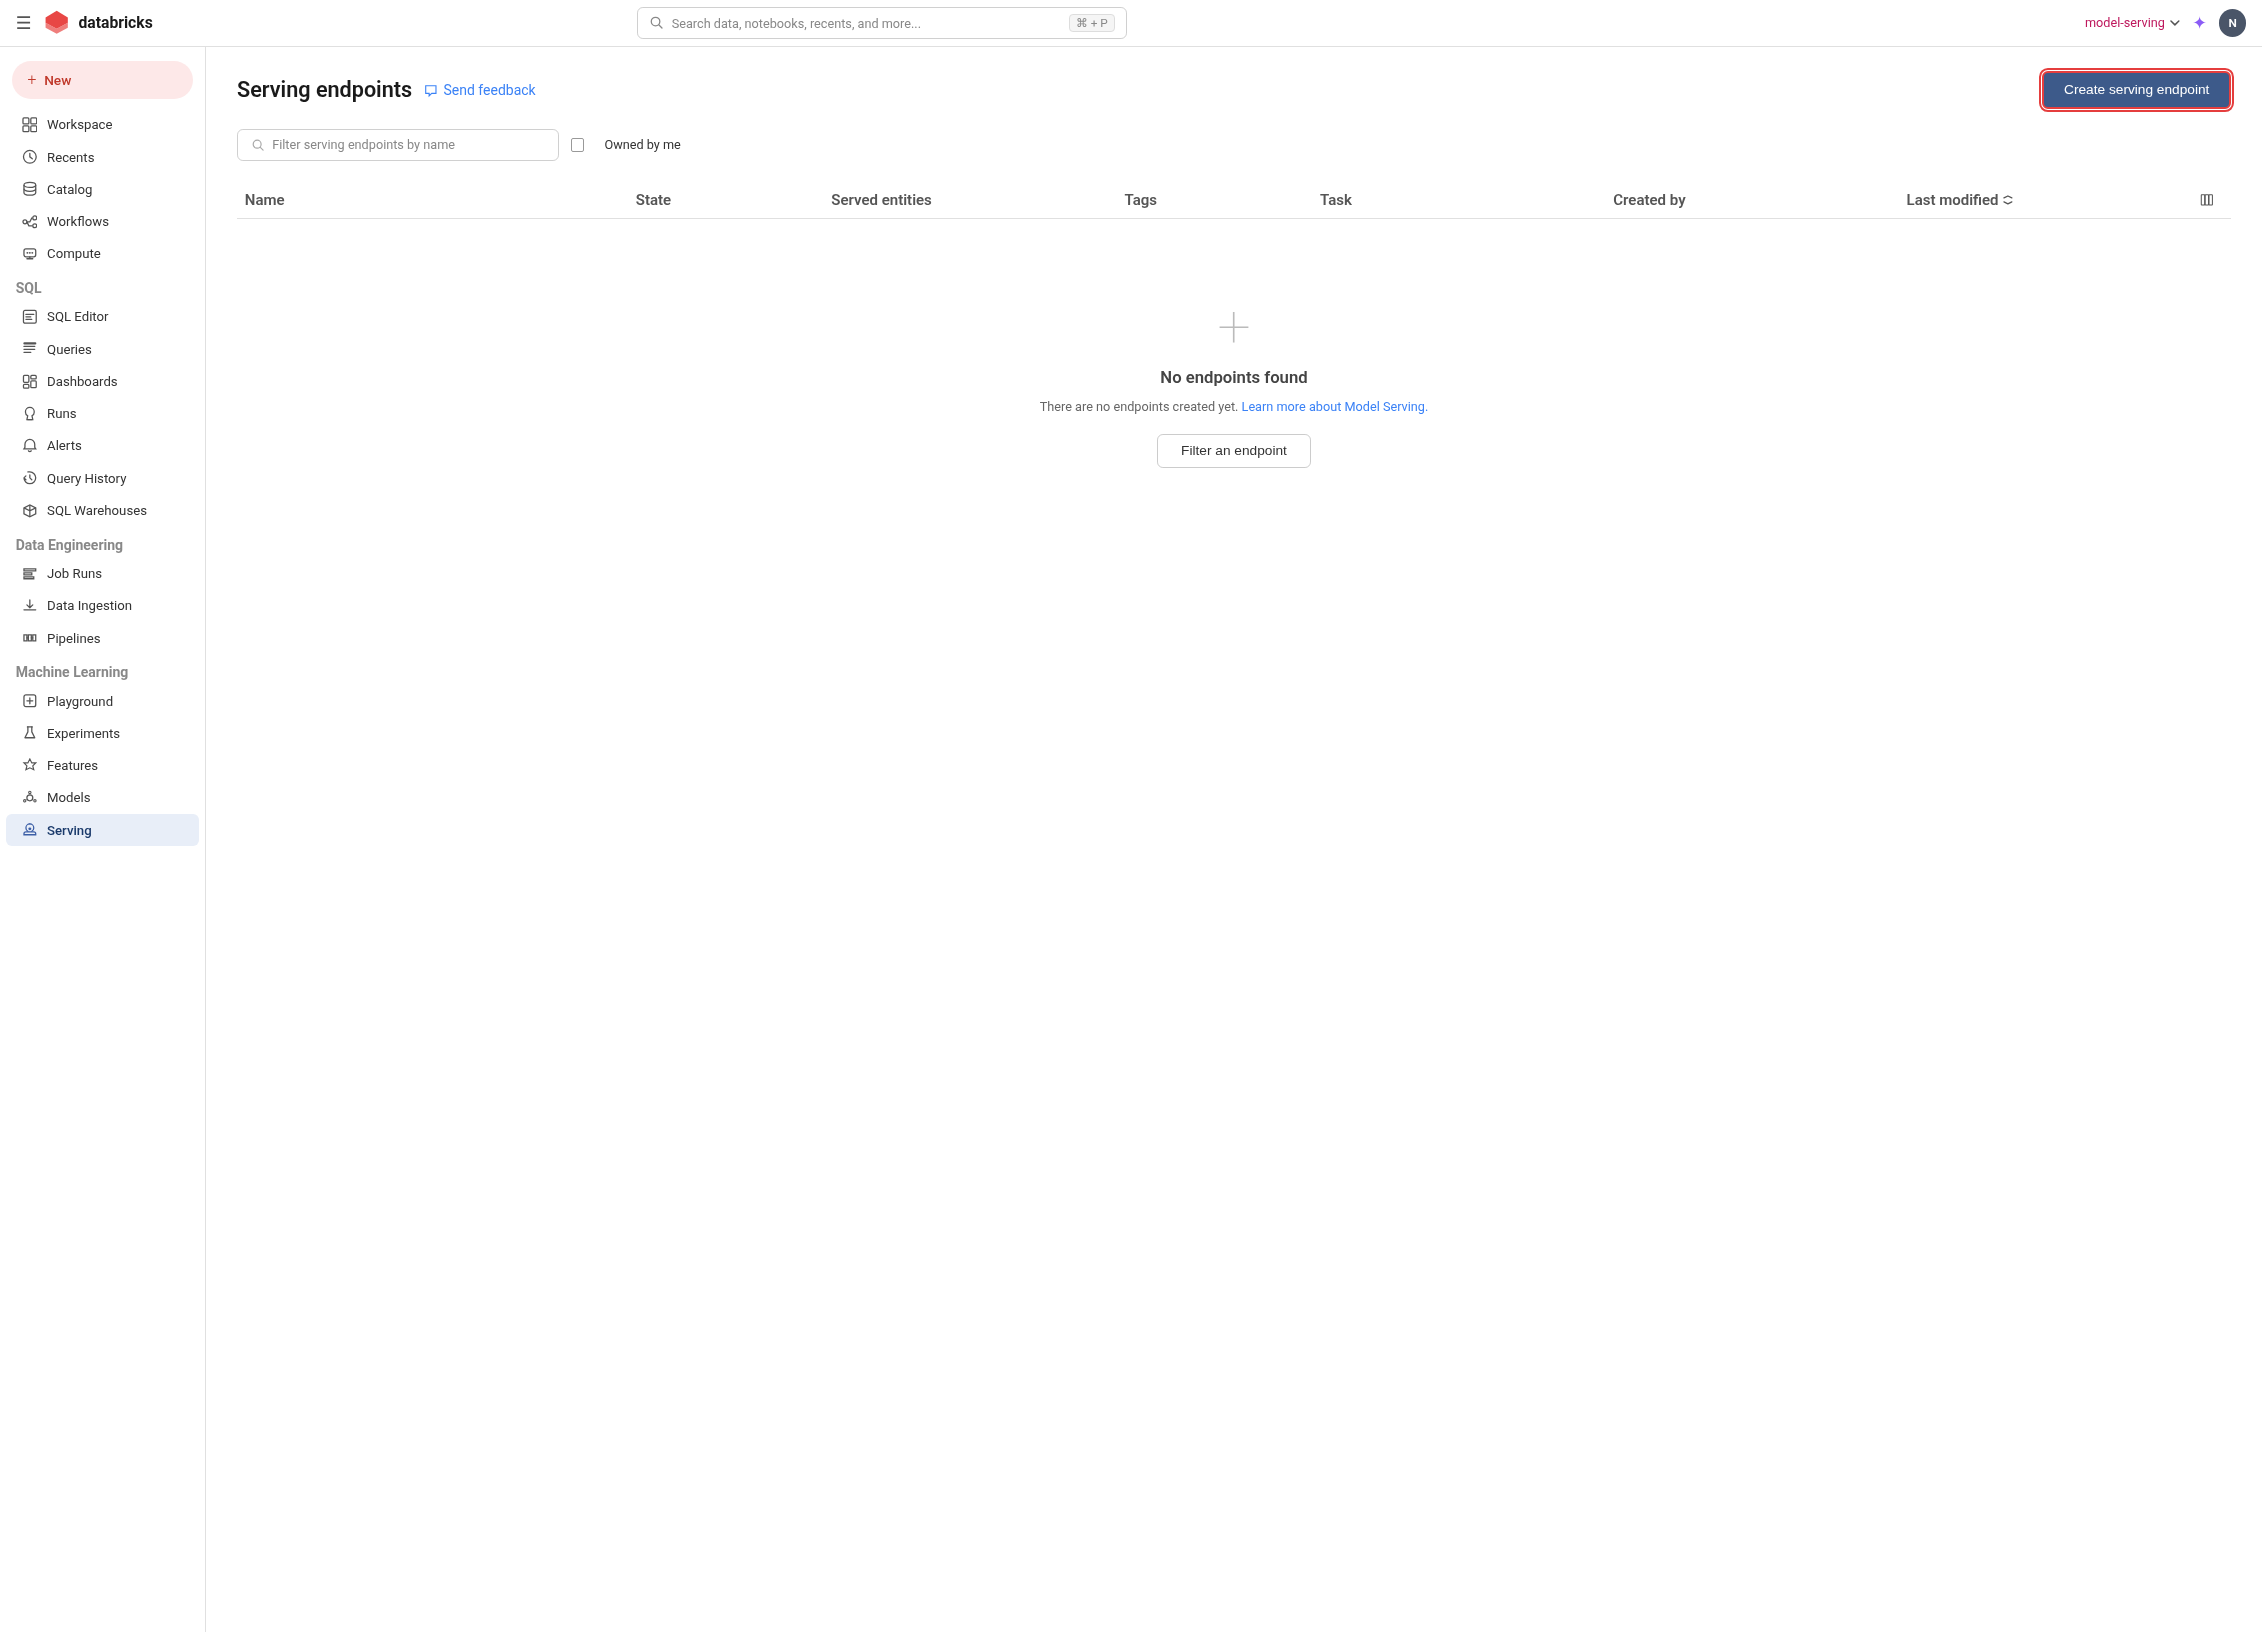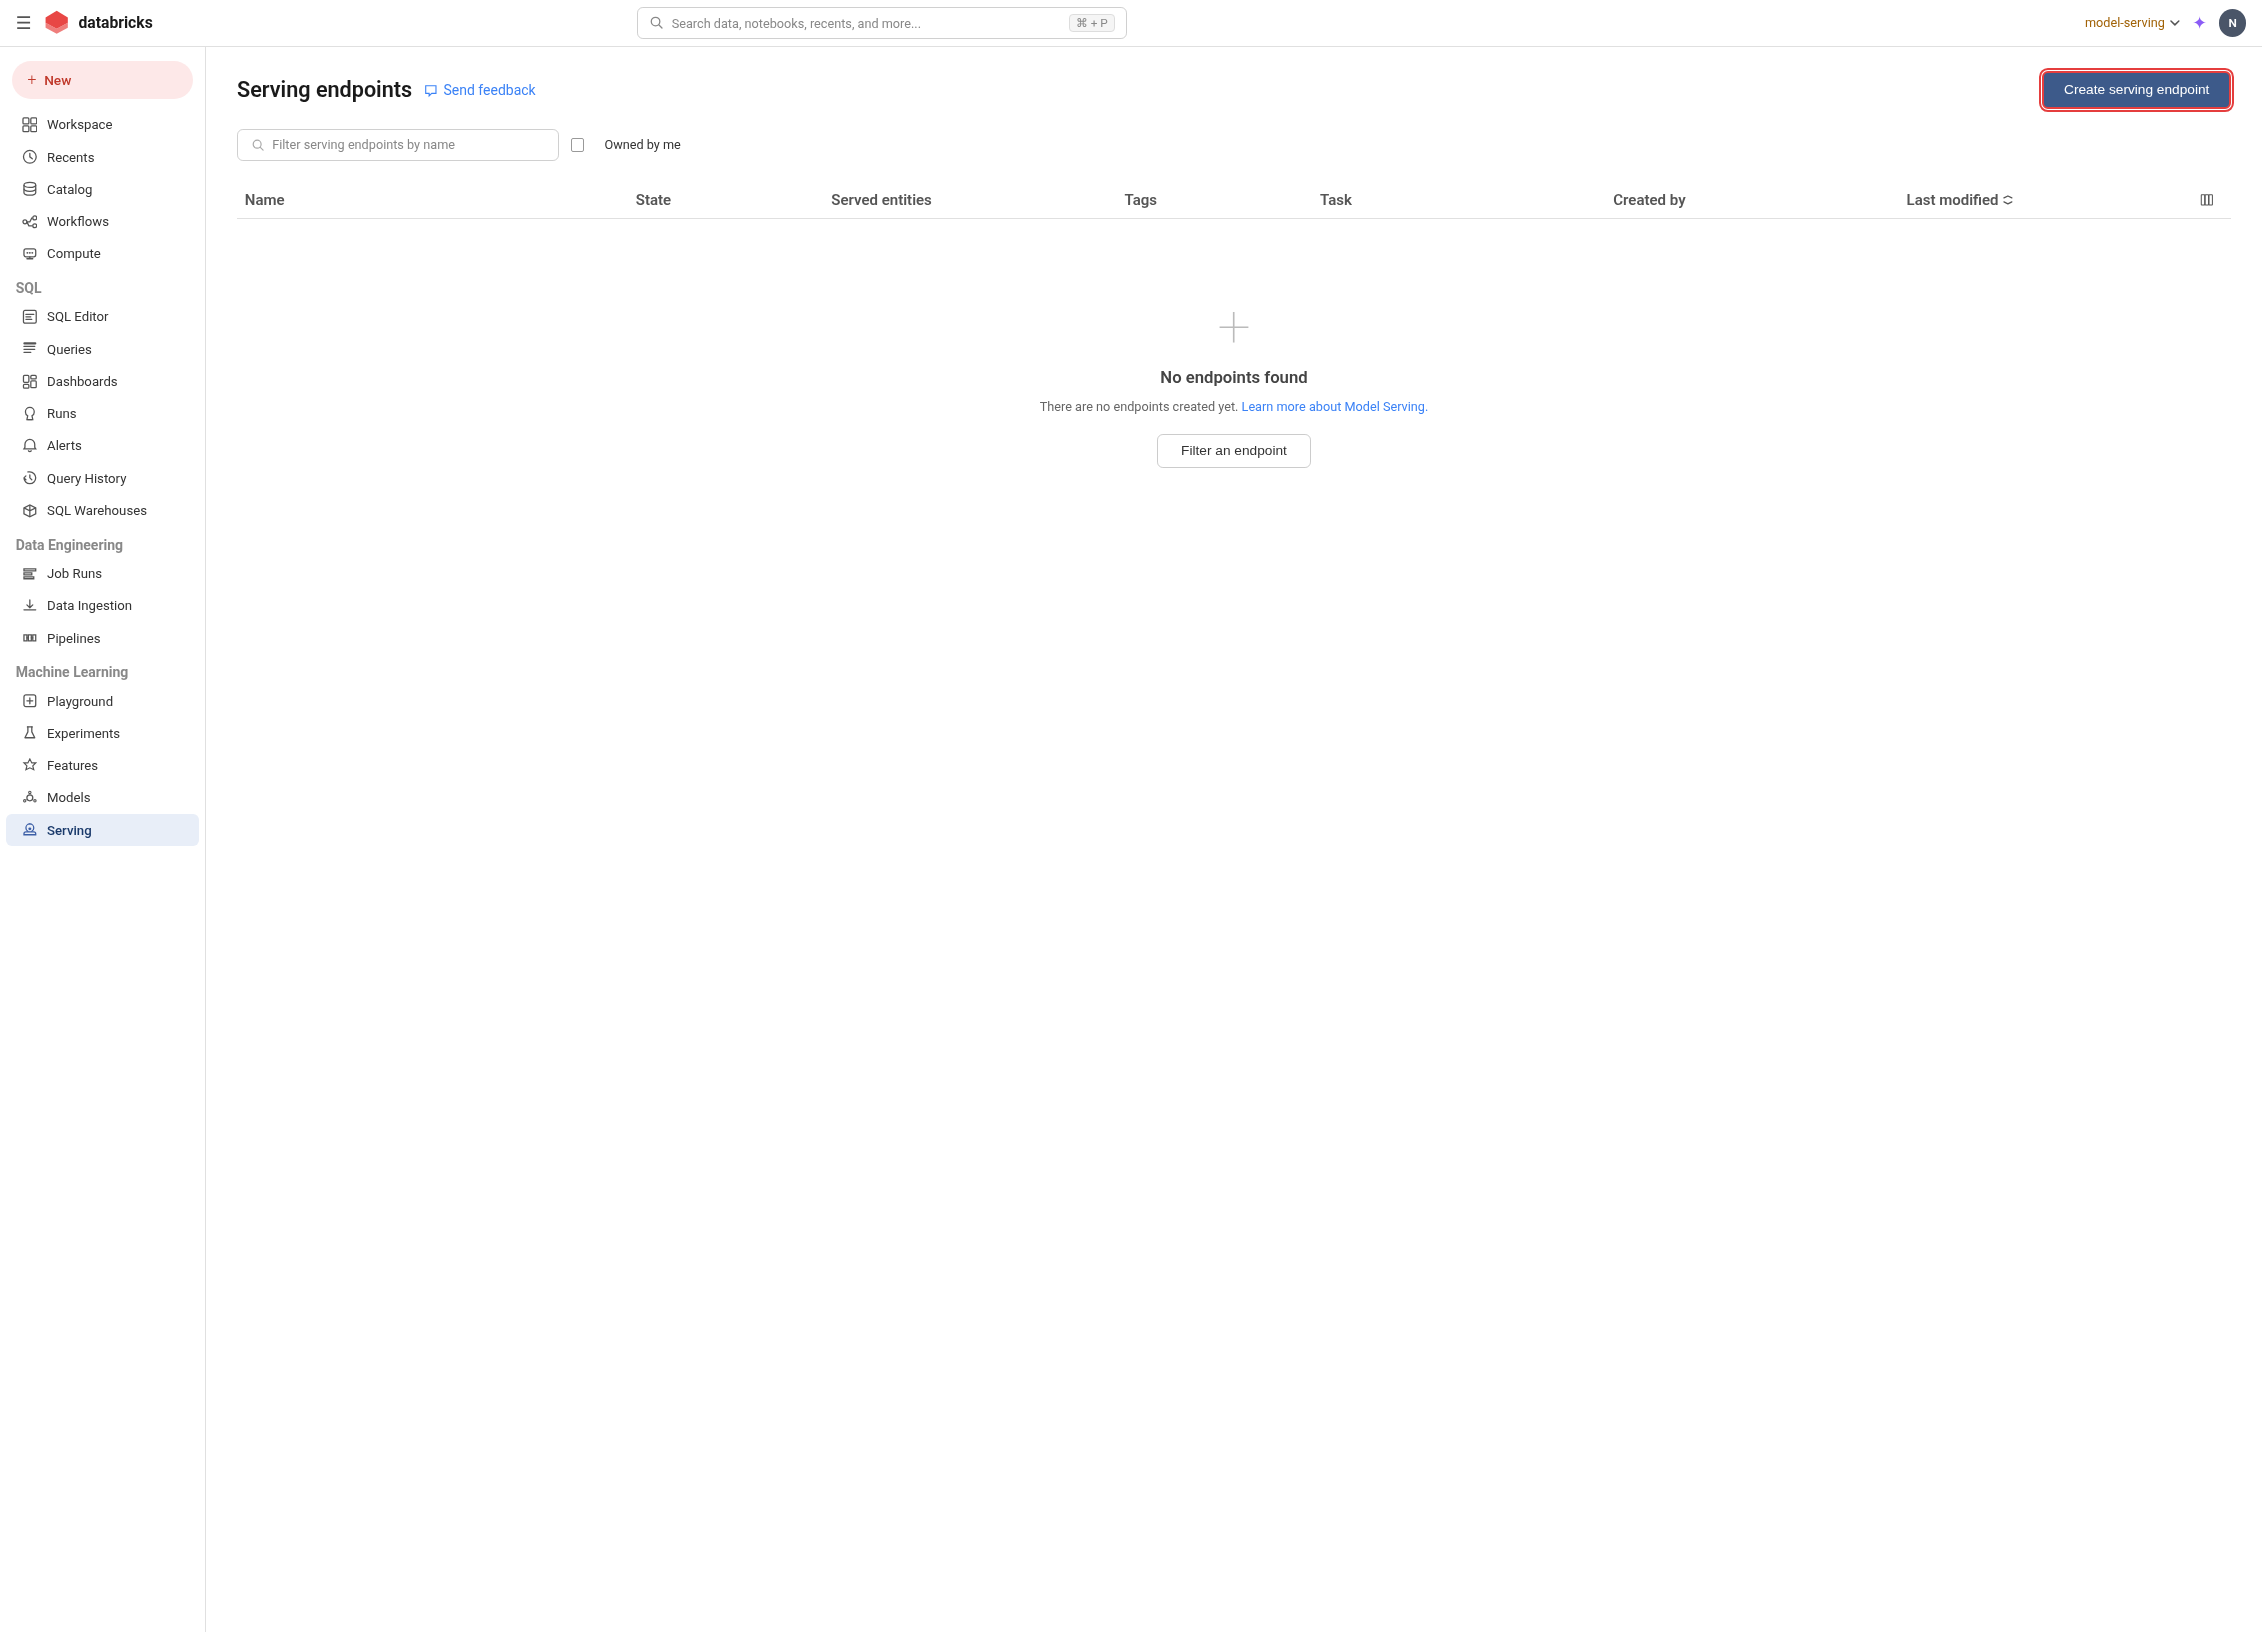--- a/index.html
+++ b/index.html
@@ -35,21 +35,21 @@
     .navbar-search-shortcut {
       margin-left: auto;
       background: #f5f5f5;
       border: 1px solid #ddd;
       border-radius: 3.9px;
       padding: 1px 5.9px;
       font-size: 11.8px;
       color: #888;
     }
     .navbar-right { margin-left: auto; display: flex; align-items: center; gap: 11.8px; }
-    .navbar-workspace { font-size: 12.7px; color: #a16207; display: flex; align-items: center; gap: 3.9px; cursor: pointer; }
+    .navbar-workspace { font-size: 12.7px; color: #be185d; display: flex; align-items: center; gap: 3.9px; cursor: pointer; }
     .navbar-avatar { width: 27.4px; height: 27.4px; border-radius: 50%; background: #4a5568; color: #fff; display: flex; align-items: center; justify-content: center; font-size: 11.8px; font-weight: 600; }
     .navbar-sparkle { font-size: 17.6px; color: #8b5cf6; cursor: pointer; }
 
     
     .layout { display: flex; flex: 1; overflow: hidden; }
 
     
     .sidebar {
       width: 206px;
       border-right: 1px solid #e0e0e0;

